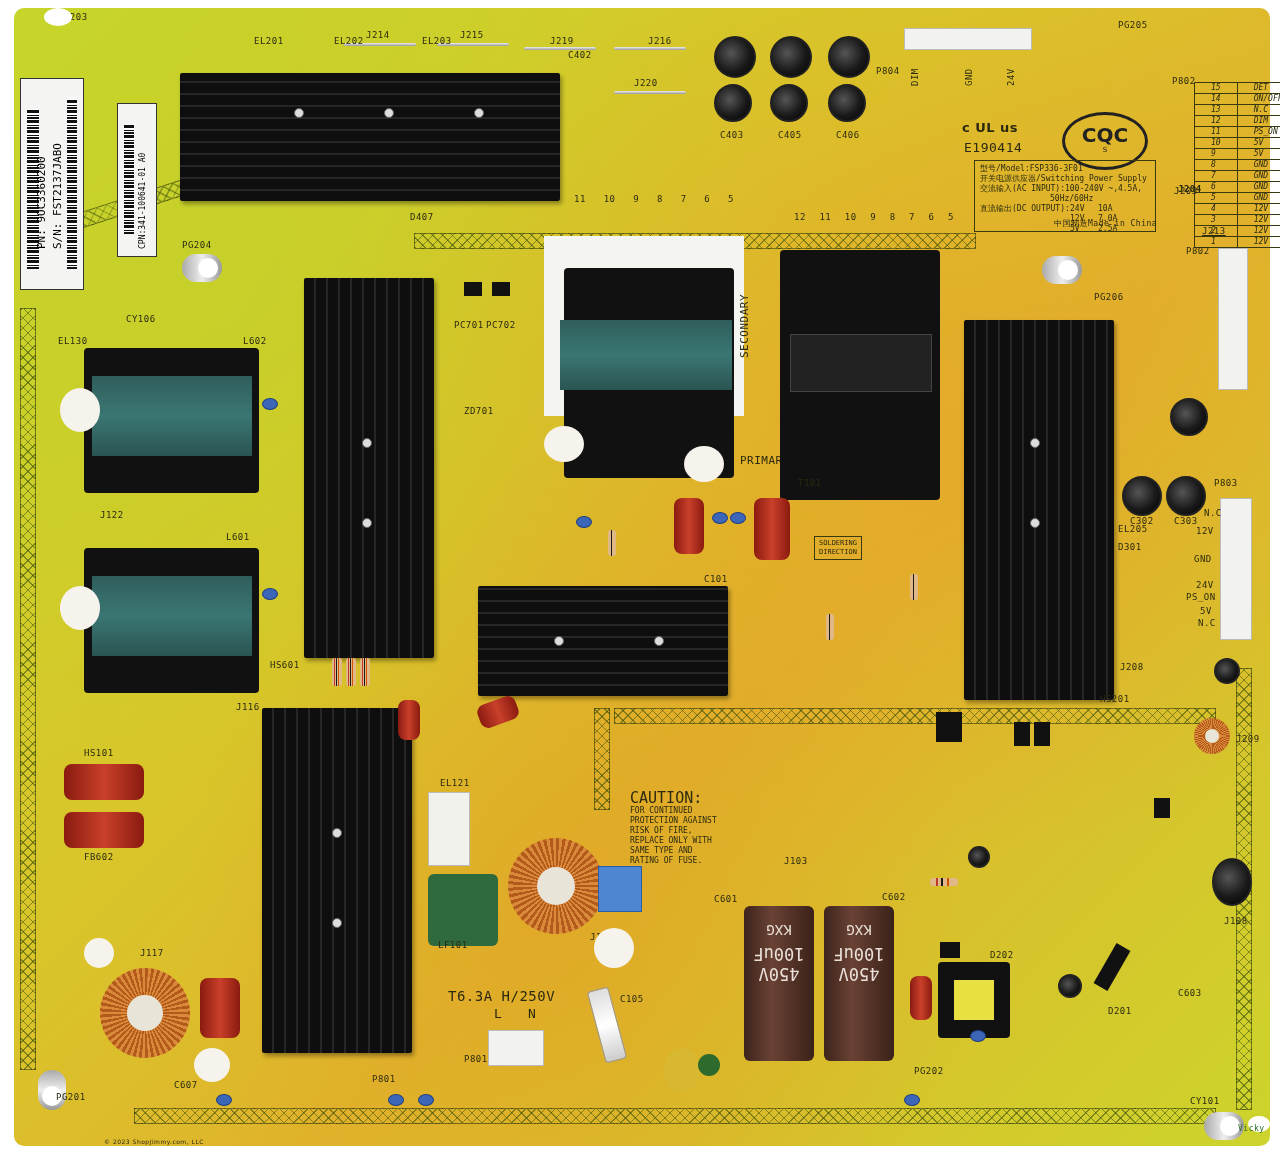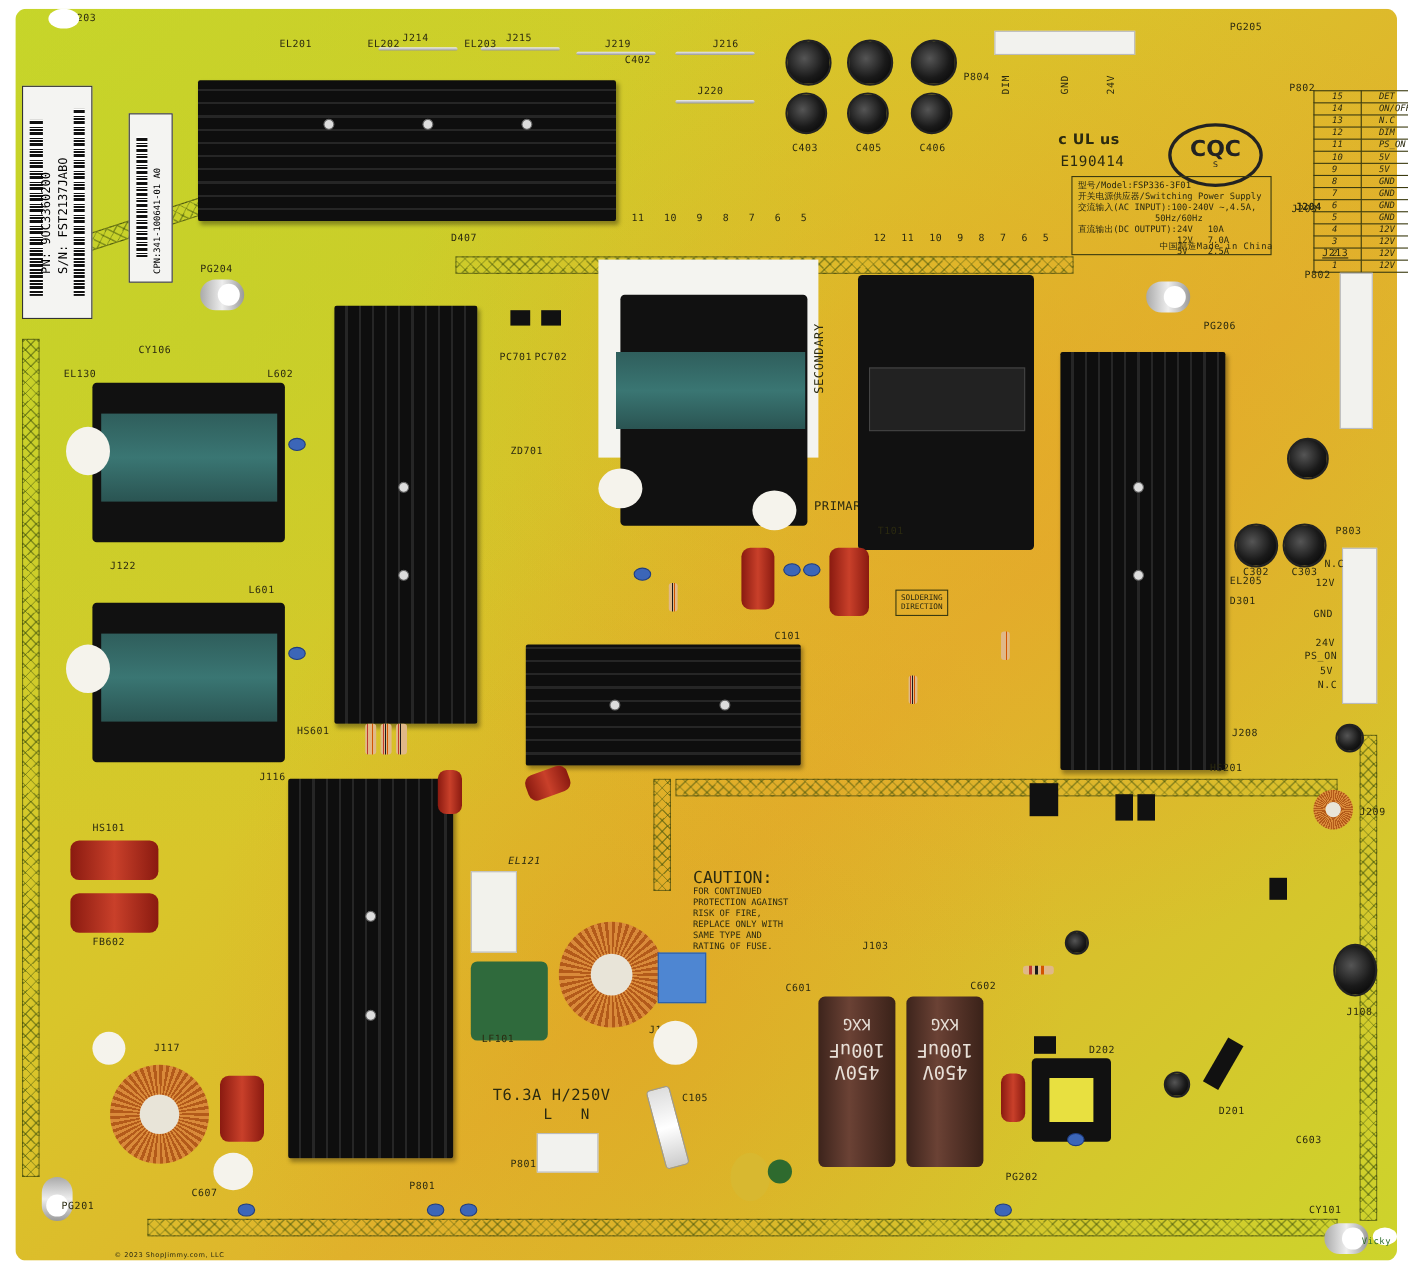--- a/index.html
+++ b/index.html
@@ -347,21 +347,21 @@
   <div class="silk" style="left:1184px;top:610px;">N.C</div>
 
   <div class="ic" style="left:922px;top:704px;width:26px;height:30px;"></div>
   <div class="ic" style="left:1000px;top:714px;width:16px;height:24px;"></div>
   <div class="ic" style="left:1020px;top:714px;width:16px;height:24px;"></div>
   <div class="ic" style="left:1140px;top:790px;width:16px;height:20px;"></div>
   <div class="toroid" style="left:1180px;top:710px;width:36px;height:36px;"></div>
   <div class="silk" style="left:1222px;top:726px;">J209</div>
 
   <div class="abs" style="left:414px;top:784px;width:40px;height:72px;background:#f2f2ec;border:1px solid #bbb;"></div>
-  <div class="silk" style="left:448px;top:770px;font-style:italic;">EL121</div>
+  <div class="silk" style="left:426px;top:770px;">EL121</div>
 
   <div class="abs" style="left:414px;top:866px;width:70px;height:72px;background:#2f6a3c;border-radius:6px;"></div>
   <div class="toroid" style="left:494px;top:830px;width:96px;height:96px;"></div>
   <div class="abs" style="left:584px;top:858px;width:42px;height:44px;background:#4e86d2;border:1px solid #2a5ea8;"></div>
   <div class="silk" style="left:576px;top:924px;">J112</div>
   <div class="silk" style="left:424px;top:932px;">LF101</div>
   <div class="blob" style="left:580px;top:920px;width:40px;height:40px;"></div>
 
   <div class="caution" style="left:616px;top:782px;">
     <div class="t">CAUTION:</div>
@@ -400,21 +400,21 @@
   <div class="abs" style="left:924px;top:954px;width:72px;height:76px;background:#111;border-radius:4px;">
     <div style="position:absolute;left:16px;top:18px;width:40px;height:40px;background:#e8e040;"></div>
   </div>
   <div class="silk" style="left:976px;top:942px;">D202</div>
   <div class="ic" style="left:926px;top:934px;width:20px;height:16px;"></div>
   <div class="film" style="left:896px;top:968px;width:22px;height:44px;"></div>
   <div class="cap" style="left:1044px;top:966px;width:20px;height:20px;"></div>
   <div class="cap" style="left:954px;top:838px;width:18px;height:18px;"></div>
   <div class="abs" style="left:1090px;top:936px;width:16px;height:46px;background:#111;transform:rotate(30deg);"></div>
   <div class="silk" style="left:1094px;top:998px;">D201</div>
-  <div class="silk" style="left:1164px;top:1024px;text-align:center;">C603</div>
+  <div class="silk" style="left:1164px;top:980px;text-align:center;">C603</div>
   <div class="silk" style="left:1210px;top:908px;">J108</div>
   <div class="silk" style="left:900px;top:1058px;">PG202</div>
 
   <div class="blue-cap" style="left:202px;top:1086px;"></div>
   <div class="blue-cap" style="left:374px;top:1086px;"></div>
   <div class="blue-cap" style="left:404px;top:1086px;"></div>
   <div class="blue-cap" style="left:890px;top:1086px;"></div>
   <div class="blue-cap" style="left:956px;top:1022px;"></div>
   <div class="silk" style="left:358px;top:1066px;">P801</div>
   <div class="silk" style="left:406px;top:1066px;"></div>

